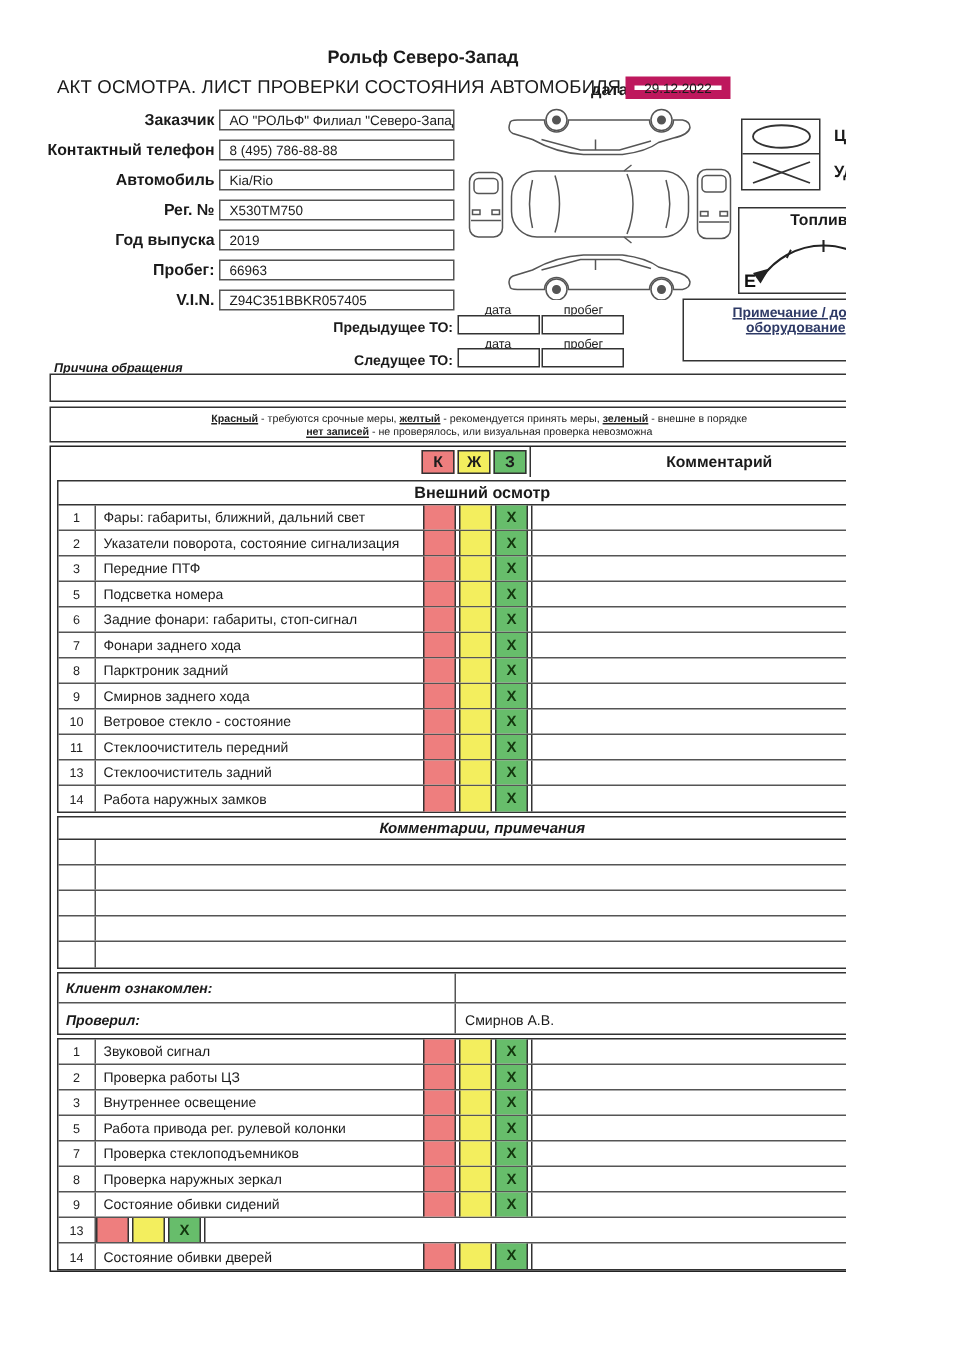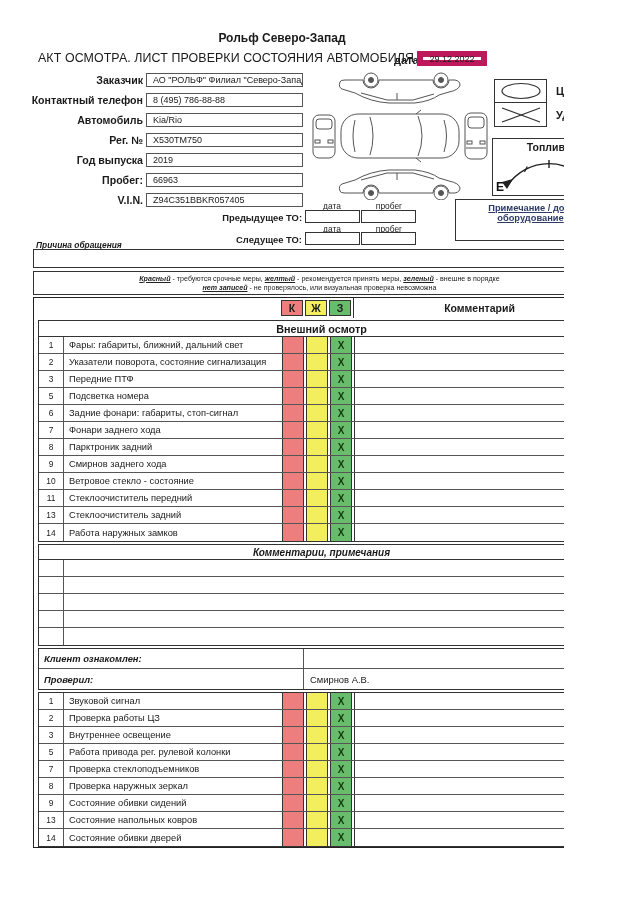--- a/index.html
+++ b/index.html
@@ -52,21 +52,21 @@
               color:var(--note-title); margin-top:3px;}
 
   
   .reason-label{position:absolute; left:36px; top:240px; font-size:8.4px; font-style:italic; font-weight:bold;}
   .reason-box{position:absolute; left:33px; top:249px; width:573px; height:19px; border:1.2px solid #333; background:#fff;}
 
   
   .legend-box{position:absolute; left:33px; top:271px; width:573px; height:24px; border:1.2px solid #333;
               display:flex; flex-direction:column; align-items:center; justify-content:center; gap:1px;}
   .legend-line{font-size:7.1px; color:#222; white-space:nowrap;}
-  .legend-term{font-weight:bold; font-style:italic; text-decoration:underline;}
+  .legend-term{font-weight:bold; text-decoration:underline;}
 
   
   .table{position:absolute; left:33px; top:297px; width:573px; border:1.5px solid #222; background:#fff;}
   .gap{height:2px;}
   .block{border:1px solid #333; margin-left:4px;}
   .sec-title{height:16px; display:flex; align-items:center; justify-content:center;
              font-size:10.8px; font-weight:bold; border-bottom:1px solid #333;}
   .trow{display:flex; align-items:stretch; height:17px; border-bottom:1px solid #555; font-size:9.3px;}
   .trow:last-child{border-bottom:none;}
   .c-num{width:25px; border-right:1px solid #555; display:flex; align-items:center; justify-content:center;
@@ -533,21 +533,20 @@
             <span class="c-st red"></span>
             <span class="c-st yel"></span>
             <span class="c-st grn">
               <i class="mark">X</i>
             </span>
             <span class="c-com"></span>
           </div>
 
           <div class="trow">
             <span class="c-num">13</span>
-            <span class="c-item">Состояние напольных ковров</span>
             <span class="c-st red"></span>
             <span class="c-st yel"></span>
             <span class="c-st grn">
               <i class="mark">X</i>
             </span>
             <span class="c-com"></span>
           </div>
 
           <div class="trow">
             <span class="c-num">14</span>

